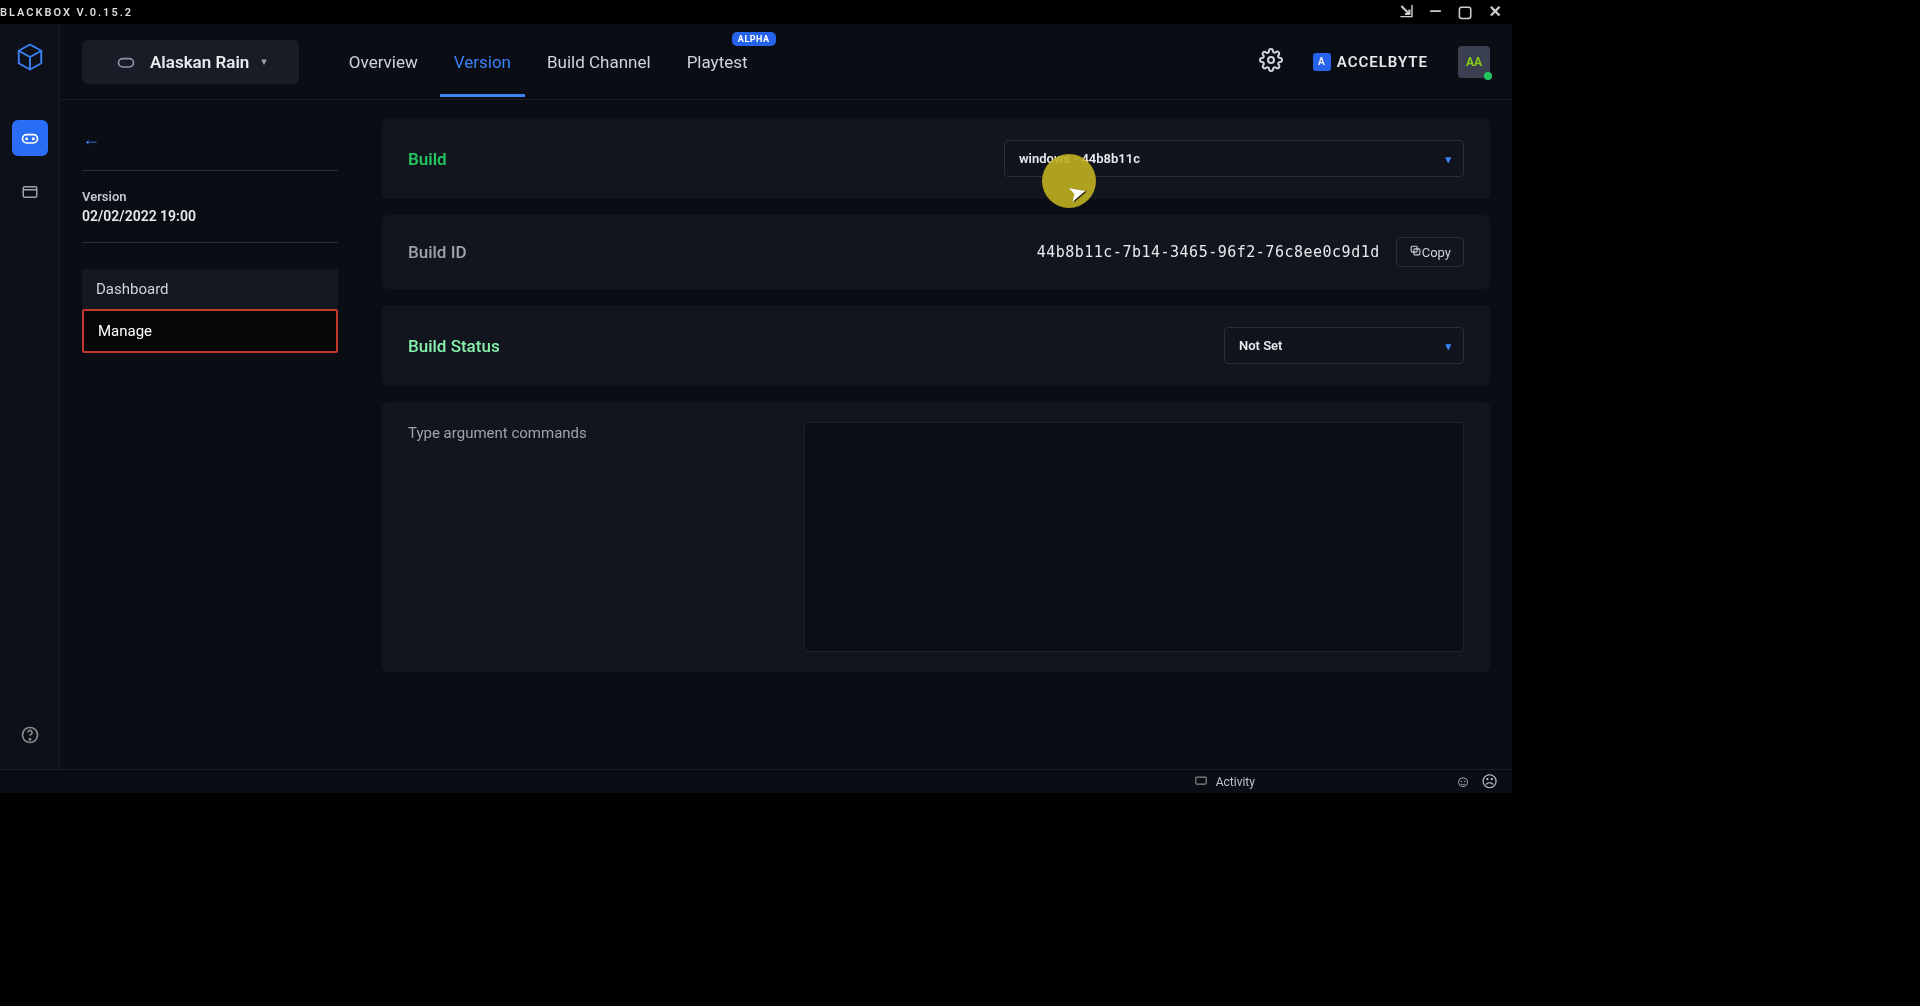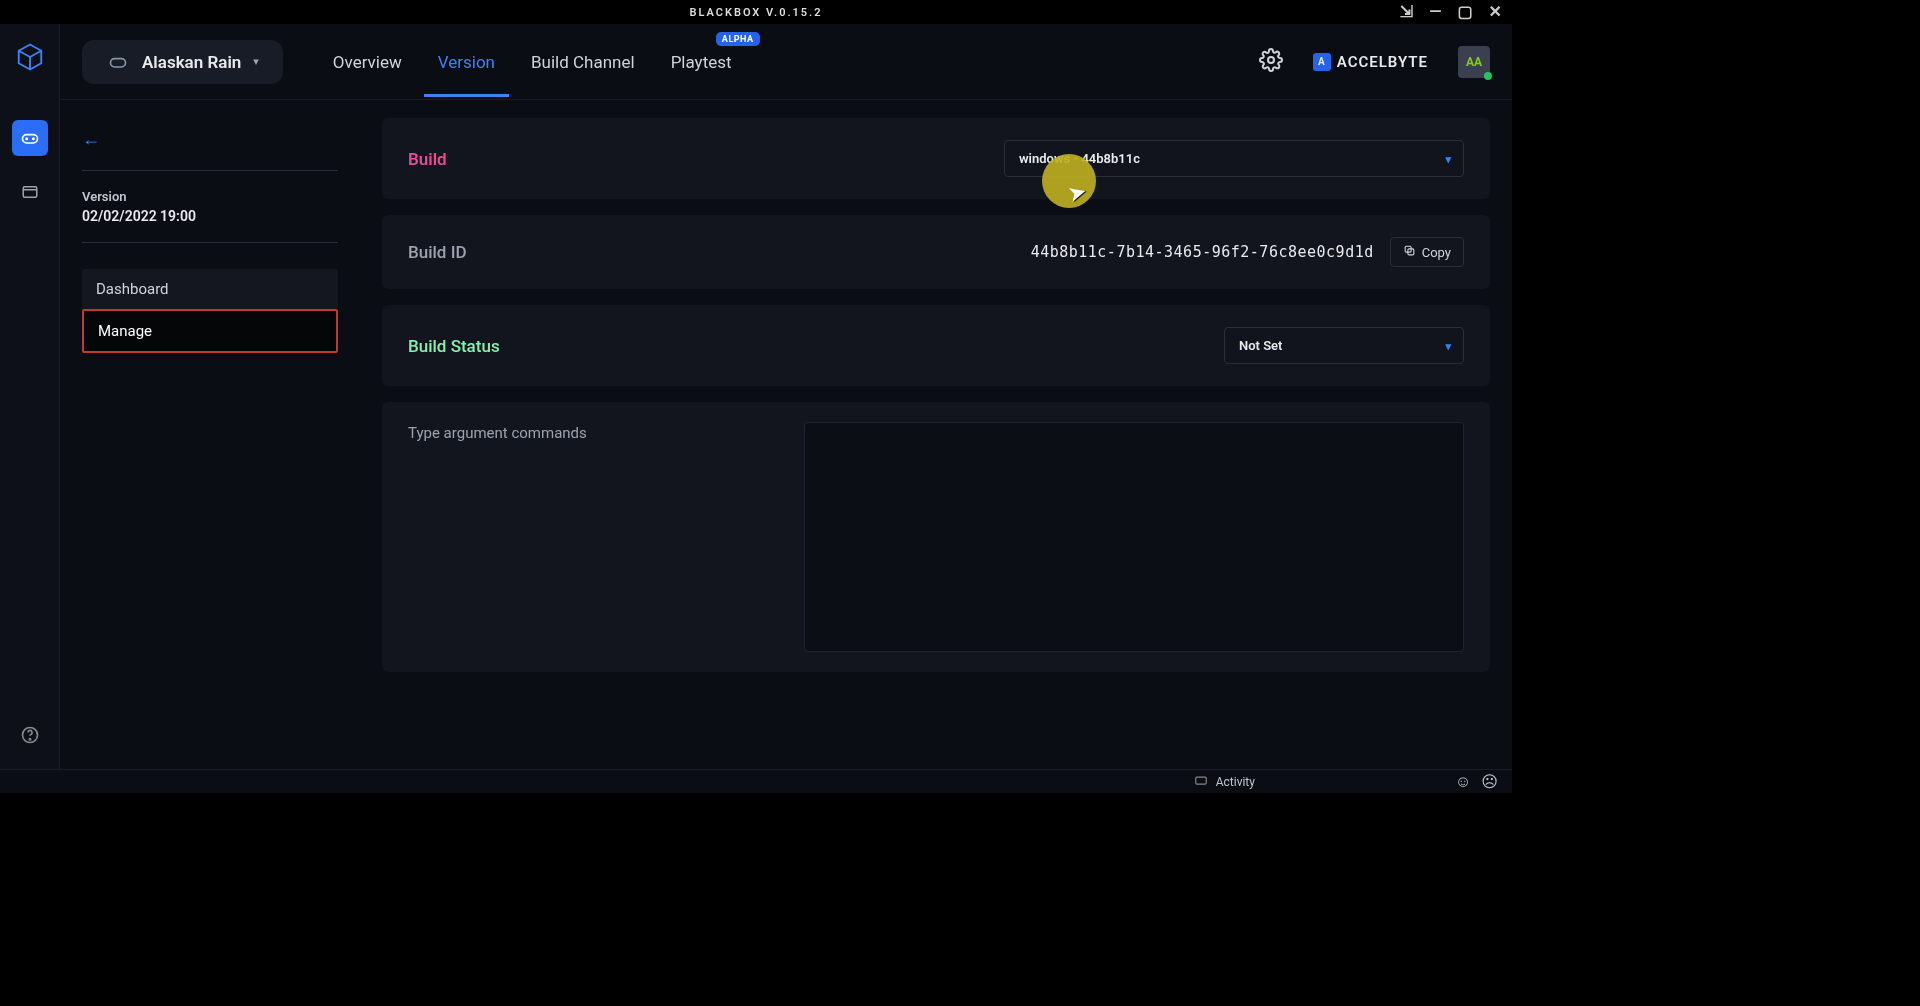--- a/index.html
+++ b/index.html
@@ -10,21 +10,21 @@
       width: 1512px;
       height: 793px;
       overflow: hidden;
       position: relative;
     }
     .titlebar {
       height: 24px;
       background: #000;
       display: flex;
       align-items: center;
-      justify-content: center;
+      justify-content: flex-start;
       position: relative;
       letter-spacing: 2px;
       font-size: 11px;
       color: #ddd;
       font-weight: 600;
     }
     .titlebar-controls {
       position: absolute;
       right: 8px;
       display: flex;
@@ -65,22 +65,22 @@
     .topbar {
       height: 76px;
       display: flex;
       align-items: center;
       padding: 0 22px 0 0;
       border-bottom: 1px solid #1a1d26;
       gap: 30px;
     }
     .project-dd {
       background: #181c26;
-      border-radius: 12px;
-      padding: 10px 24px;
+      border-radius: 6px;
+      padding: 10px 32px;
       display: flex;
       align-items: center;
       gap: 12px;
       margin-left: 22px;
       cursor: pointer;
     }
     .project-icon {
       width: 24px; height:24px; display:flex; align-items:center; justify-content:center;
       color:#8a94a6;
     }
@@ -155,21 +155,21 @@
       overflow:hidden;
     }
     .card {
       background:#12151e;
       border-radius:6px;
       padding: 22px 26px;
       margin-bottom: 16px;
       display:flex;
       align-items:center;
     }
-    .card-label { font-size:17px; font-weight:600; color:#ec4899; }
+    .card-label { font-size:17px; font-weight:600; color:#22c55e; }
     .card .fill { flex:1; }
     .select {
       background:#11141c;
       border:1px solid #2a2e3a;
       border-radius:4px;
       padding: 10px 40px 10px 14px;
       font-size:13px; color:#e8eaed;
       position:relative;
       min-width: 240px;
       cursor:pointer;
@@ -177,21 +177,21 @@
     }
     .select.wide { min-width: 460px;}
     .select .chev {
       position:absolute; right:12px; top:50%; transform:translateY(-50%);
       color:#3b82f6; font-size:11px;
     }
     .mono { font-family: "SFMono-Regular", Consolas, monospace; font-size:15px; color:#e8eaed; letter-spacing:0.5px;}
     .copy-btn {
       border:1px solid #2a2e3a; border-radius:4px;
       padding:6px 12px; font-size:13px; color:#d0d3da;
-      display:flex; align-items:center; gap:6px; cursor:pointer;
+      display:flex; align-items:center; cursor:pointer;
       margin-left:16px;
     }
     .section-h {
       font-size:21px; color:#6b7280; margin: 26px 4px 14px 4px;
     }
     .args-card {
       background:#12151e;
       border-radius:6px;
       padding: 20px 26px;
       display:flex;

